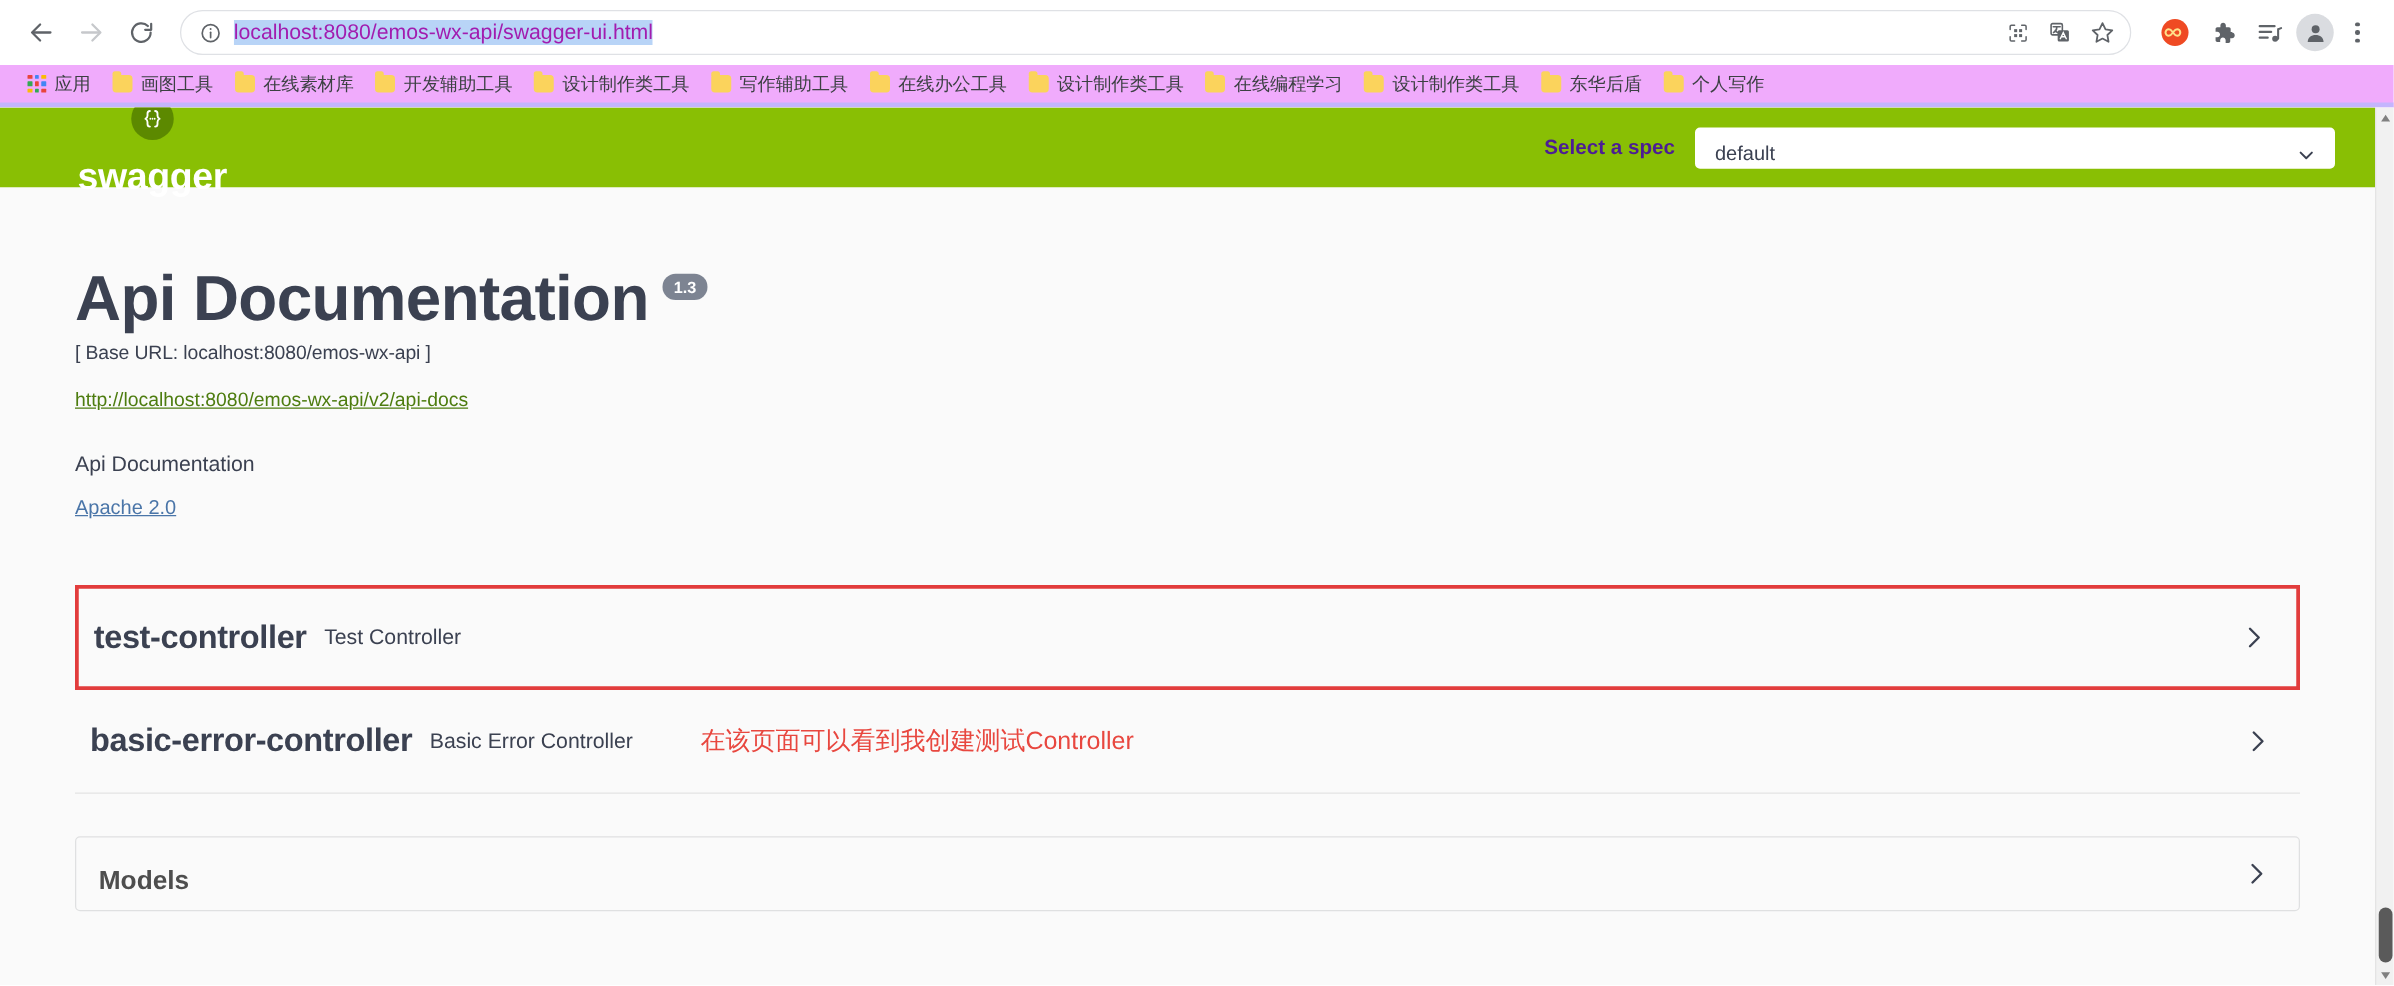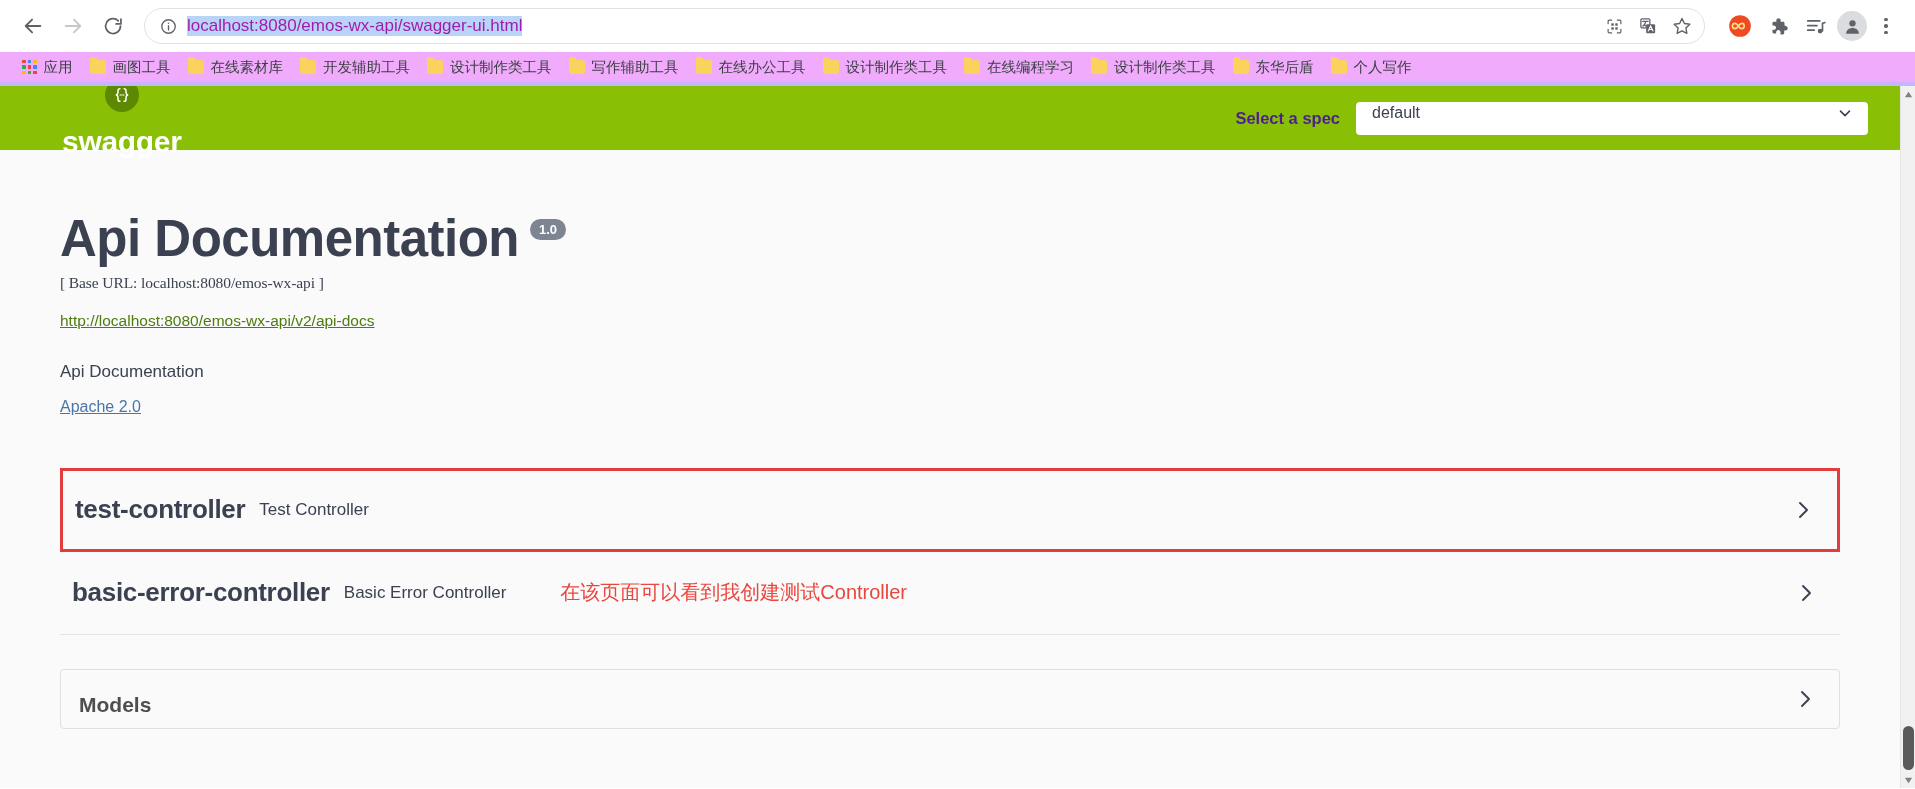--- a/index.html
+++ b/index.html
@@ -193,21 +193,21 @@
     font-size: 16.5px;
     font-weight: bold;
   }
   .spec-select {
     width: 512px;
     height: 33px;
     background: #ffffff;
     border: 2px solid #ffffff;
     border-radius: 4px;
     display: flex;
-    align-items: flex-start;
+    align-items: flex-end;
     padding: 0 12px 0 14px;
     font-size: 16px;
     color: #3b4151;
     position: relative;
   }
   .spec-select .caret {
     margin-left: auto;
     color: #3b4151;
     display: flex; align-items: center;
   }
@@ -237,21 +237,21 @@
     color: #ffffff;
     font-size: 13px;
     font-weight: bold;
     padding: 4px 9px;
     border-radius: 57px;
     margin-top: 7px;
     line-height: 1;
     display: inline-block;
   }
   .base-url {
-    font-family: Liberation Serif, serif;
+    font-family: Liberation Sans, sans-serif;
     font-size: 15.5px;
     color: #3b4151;
     margin-top: 8px;
     letter-spacing: -0.1px;
   }
   .api-docs-link {
     display: inline-block;
     margin-top: 20px;
     font-size: 15.5px;
     color: #4d7c0f;
@@ -556,21 +556,21 @@
           </span>
         </div>
       </div>
     </div>
 
     <div class="content">
 
       <div class="info-block">
         <div class="title-row">
           <h1 class="api-title">Api Documentation</h1>
-          <span class="version-badge">1.0</span>
+          <span class="version-badge">1.3</span>
         </div>
         <div class="base-url">[ Base URL: localhost:8080/emos-wx-api ]</div>
         <a class="api-docs-link" href="#">http://localhost:8080/emos-wx-api/v2/api-docs</a>
 
         <div class="desc-text">Api Documentation</div>
         <a class="license-link" href="#">Apache 2.0</a>
       </div>
 
       <div class="tags-area">
 

